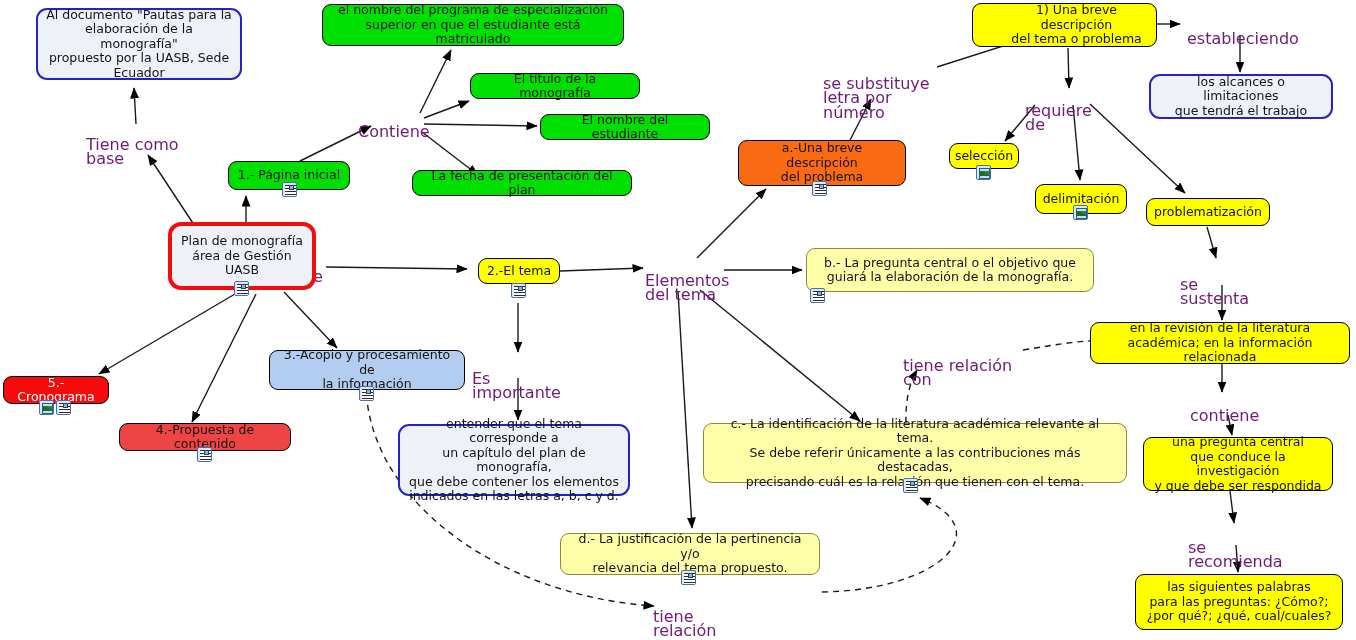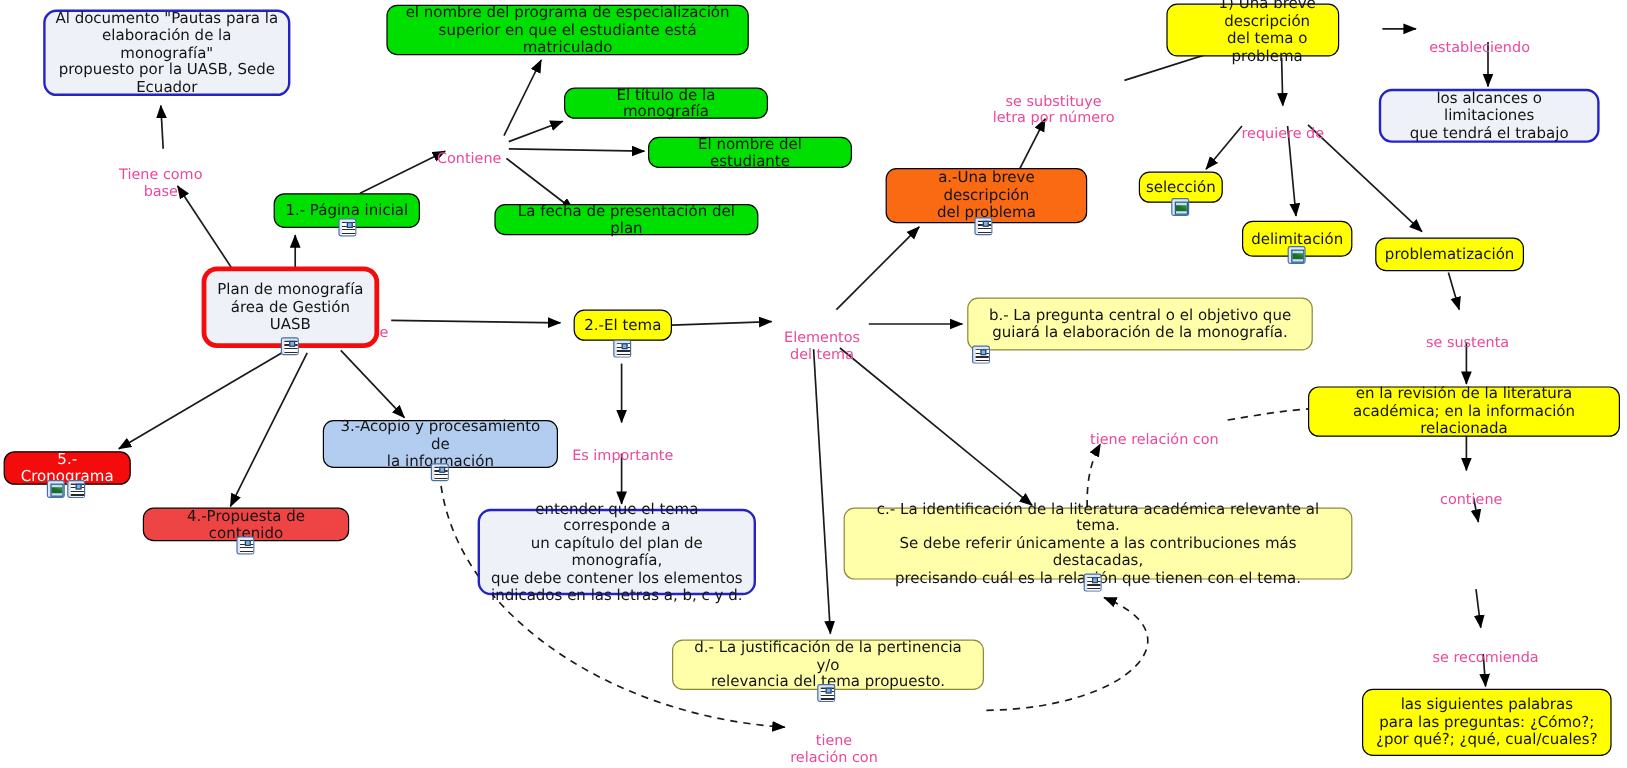--- a/index.html
+++ b/index.html
@@ -44,24 +44,24 @@
   .n-paleyellow { background: #ffffaa; border: 1px solid #8a8a3a; }
   .n-orange { background: #f96a12; border: 1px solid #000000; }
   .n-cyan   { background: #ef4444; border: 1px solid #000000; }
   .n-red    { background: #f40b0b; border: 1px solid #000000; color:#ffffff; }
   .n-blue   { background: #b2cdf0; border: 1px solid #000000; }
   .n-outline{ background: #eef2f8; border: 2px solid #2323c8; border-radius: 11px; }
   .n-root   { background: #eef2f8; border: 4px solid #f40b0b; border-radius: 13px; }
 
   .edgelabel {
     position: absolute;
-    font-size: 12px;
+    font-size: 16px;
     line-height: 14.5px;
-    color: #ec4899;
-    text-align: center;
+    color: #701a75;
+    text-align: left;
     white-space: pre-line;
     z-index: 2;
     background: transparent;
   }
 
   
   .icons {
     position: absolute;
     display: flex;
     gap: 2px;
@@ -302,21 +302,21 @@
   </div>
 
   <div class="node n-paleyellow" style="left:560px; top:533px; width:260px; height:42px;">
     <span>d.- La justificación de la pertinencia y/o
 relevancia del tema propuesto.</span>
   </div>
   <div class="icons" style="left:681px; top:570px;">
     <span class="ico ico-note"></span>
   </div>
 
-  <div class="node n-yellow" style="left:972px; top:3px; width:144px; height:44px;padding-left:31px;">
+  <div class="node n-yellow" style="left:972px; top:3px; width:185px; height:44px;padding-left:31px;">
     <span>1) Una breve descripción
 del tema o problema</span>
   </div>
 
   <div class="node n-outline" style="left:1149px; top:74px; width:184px; height:45px;">
     <span>los alcances o limitaciones
 que tendrá el trabajo</span>
   </div>
 
   <div class="node n-yellow" style="left:949px; top:143px; width:70px; height:26px;">
@@ -335,20 +335,25 @@
 
   <div class="node n-yellow" style="left:1146px; top:198px; width:124px; height:28px;">
     <span>problematización</span>
   </div>
 
   <div class="node n-yellow" style="left:1090px; top:322px; width:260px; height:42px;">
     <span>en la revisión de la literatura
 académica; en la información relacionada</span>
   </div>
 
+  <div class="node n-yellow" style="left:1143px; top:437px; width:190px; height:54px;">
+    <span>una pregunta central
+que conduce la investigación
+y que debe ser respondida</span>
+  </div>
 
   <div class="node n-yellow" style="left:1135px; top:574px; width:208px; height:56px;">
     <span>las siguientes palabras
 para las preguntas: ¿Cómo?;
 ¿por qué?; ¿qué, cual/cuales?</span>
   </div>
 
   <div class="edgelabel" style="left:86px; top:123px; width:96px;">
     <span>Tiene como
 base</span>

